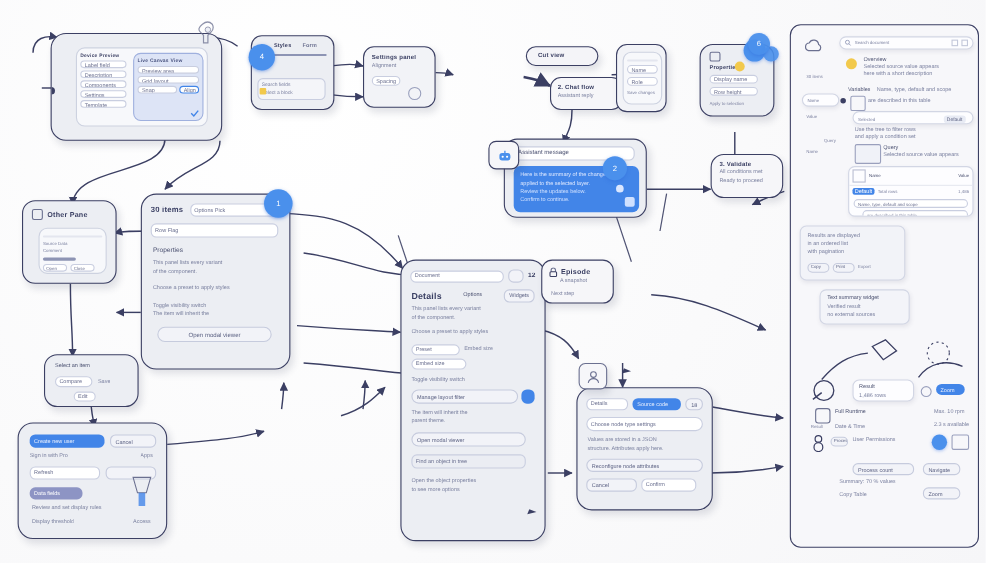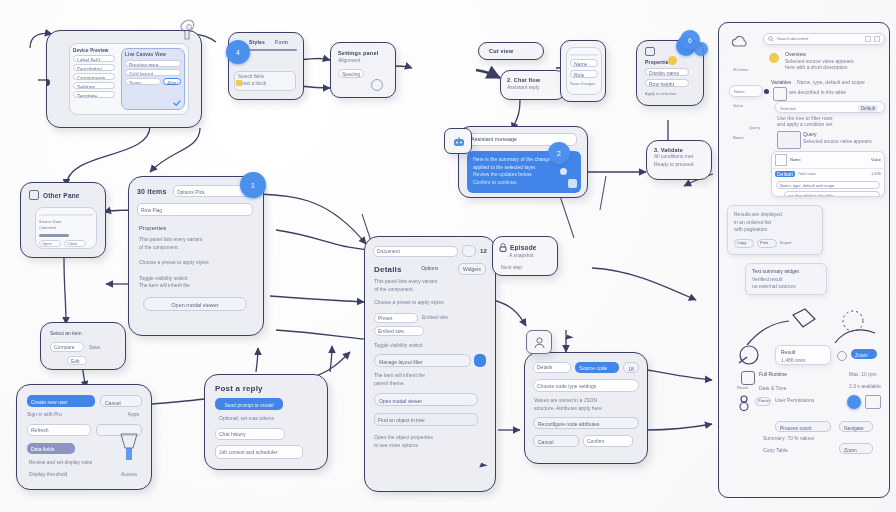--- a/index.html
+++ b/index.html
@@ -326,27 +326,20 @@
     </div>
   </div>
   <div class="node plain" style="left:526px;top:330px;width:26px;height:24px;border:1.2px solid #6b7090;border-radius:6px;">
     <svg style="margin:5px 0 0 6px;" width="13" height="13" viewBox="0 0 13 13">
         <circle cx="6.5" cy="4.5" r="2.6" fill="none" stroke="#6b7090" stroke-width="1"></circle>
         <path d="M1.8,12 a4.8,4.8 0 0,1 9.4,0" fill="none" stroke="#6b7090" stroke-width="1"></path>
       </svg>
   </div>
   <div class="cursor" style="left:566px;top:336px;"></div>
 
-  <div class="node" style="left:204px;top:374px;width:124px;height:96px;border-radius:14px;">
-    <div class="ttl" style="margin:9px 0 0 10px;font-size:8px;">Post a reply</div>
-    <div class="btnblue" style="margin:5px 0 0 10px;width:68px;height:12px;padding-top:3.5px;text-align:center;">Send prompt to model</div>
-    <div class="txt" style="margin:5px 0 0 14px;">Optional: set max tokens</div>
-    <div class="field" style="margin:5px 0 0 10px;width:70px;height:12px;padding-top:3.5px;">Chat history</div>
-    <div class="field" style="margin:5px 0 0 10px;width:88px;height:14px;padding-top:4px;">Job context and scheduler</div>
-  </div>
 
   <div class="node" style="left:16px;top:384px;width:136px;height:106px;border-radius:14px;">
     <div style="display:flex;gap:5px;margin:10px 0 0 10px;">
       <div class="btnblue" style="width:68px;height:12px;padding-top:3.5px;">Create new user</div>
       <div class="btnghost" style="width:42px;height:12px;padding-top:3.5px;">Cancel</div>
     </div>
     <div style="display:flex;justify-content:space-between;margin:4px 12px 0 10px;">
       <div class="txt">Sign in with Pro</div>
       <div class="txt">Apps</div>
     </div>

